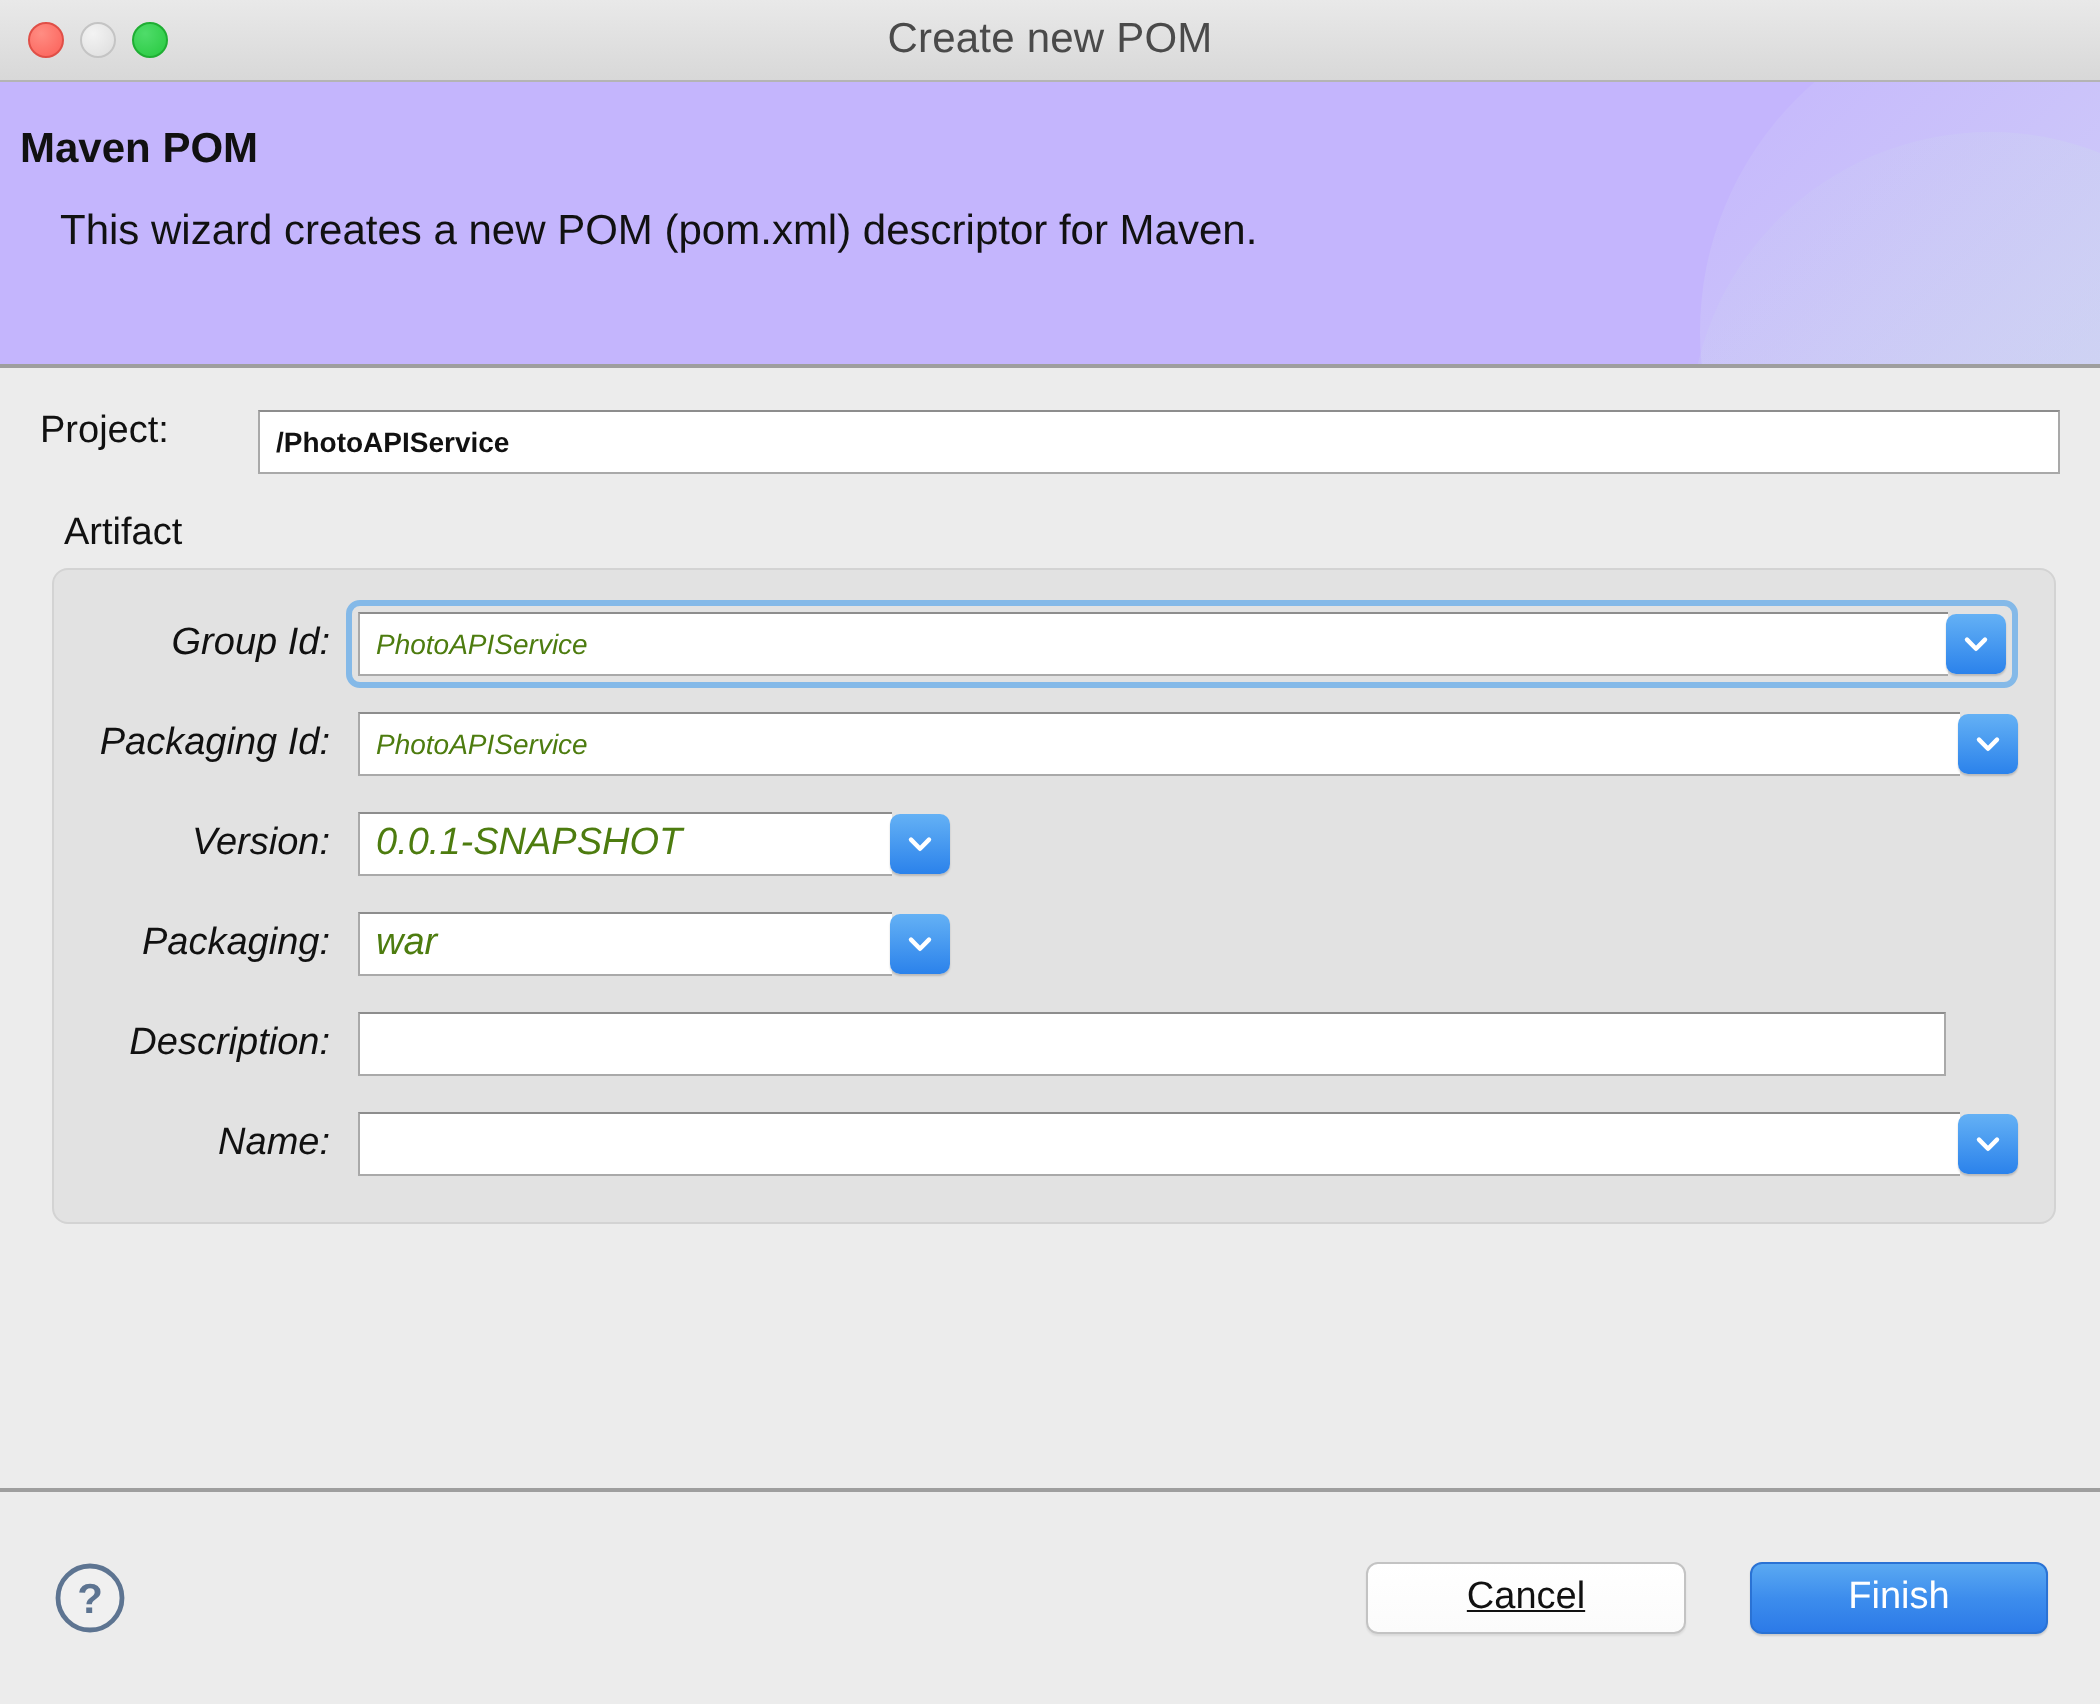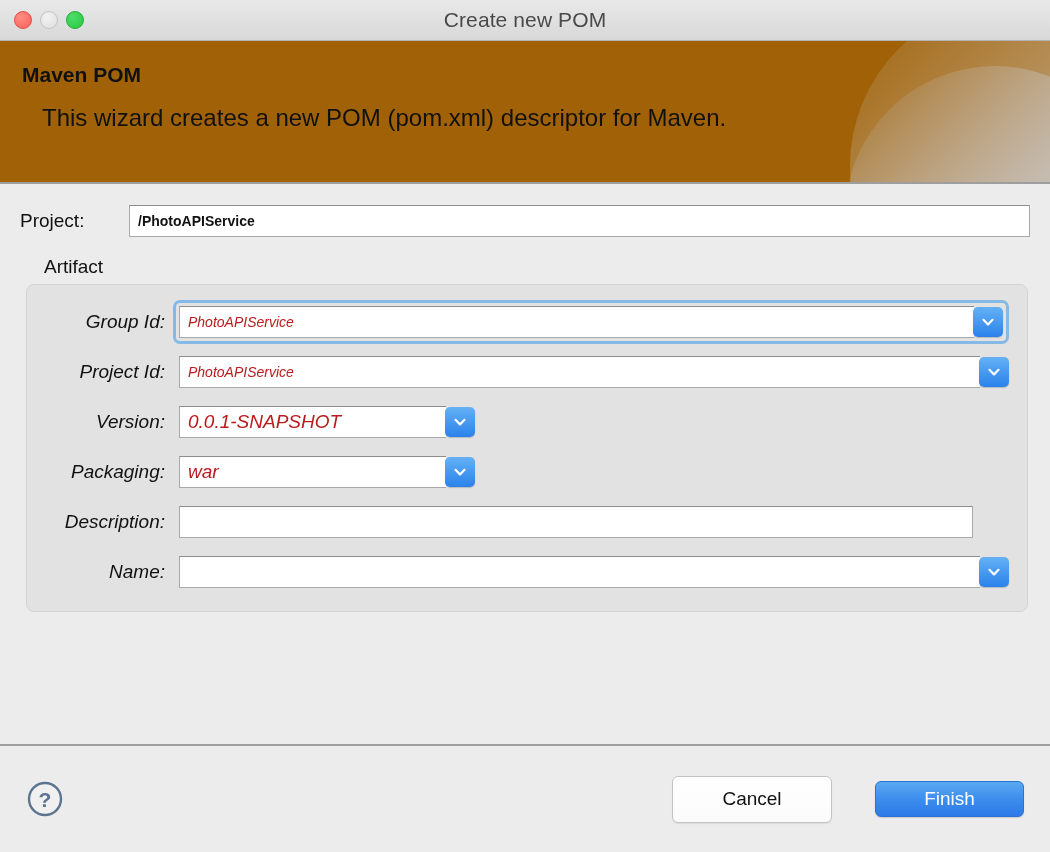--- a/index.html
+++ b/index.html
@@ -56,24 +56,24 @@
   .title-text {
     font-size: 21px;
     color: #4a4a4a;
     letter-spacing: 0.1px;
   }
 
   
   .header {
     position: relative;
     flex: 0 0 143px;
-    background: #a16207;
+    background: #c4b5fd;
     border-bottom: 2px solid #9e9e9e;
     overflow: hidden;
-    padding: 22px 0 0 22px;
+    padding: 22px 0 0 10px;
     box-sizing: border-box;
   }
   .header-deco1 {
     position: absolute;
     right: -130px;
     top: -40px;
     width: 330px;
     height: 330px;
     border-radius: 50%;
     background: linear-gradient(135deg, rgba(225,233,245,0.0) 0%, rgba(219,228,243,0.85) 100%);
@@ -91,36 +91,35 @@
   }
   .header-title {
     position: relative;
     font-size: 21px;
     font-weight: bold;
     color: #111;
     margin: 0 0 17px 0;
   }
   .header-sub {
     position: relative;
-    font-size: 24px;
+    font-size: 21px;
     color: #111;
     margin-left: 20px;
   }
 
   
   .body {
     flex: 1 1 auto;
     position: relative;
     background: #ececec;
     padding: 0;
   }
 
   .project-row {
     display: flex;
-    align-items: center;
     padding: 21px 20px 6px 20px;
   }
   .project-label {
     font-size: 19px;
     color: #111;
     width: 86px;
     text-align: left;
   }
   .project-input {
     flex: 1 1 auto;
@@ -134,21 +133,21 @@
     padding: 0 8px;
     margin-left: 23px;
     font-size: 14px;
     font-weight: bold;
     color: #111;
   }
 
   .artifact-legend {
     font-size: 19px;
     color: #111;
-    margin: 13px 0 6px 44px;
+    margin: 13px 0 6px 32px;
   }
 
   .groupbox {
     margin: 0 22px 0 26px;
     background: #e2e2e2;
     border: 1px solid #d3d3d3;
     border-radius: 8px;
     padding: 16px 0 18px 0;
     font-style: italic;
   }
@@ -200,21 +199,21 @@
   .combo-field {
     flex: 1 1 auto;
     background: #fff;
     border: 1px solid #a9a9a9;
     border-top-color: #8d8d8d;
     border-right: none;
     box-sizing: border-box;
     display: flex;
     align-items: center;
     padding: 0 8px;
-    color: #b91c1c;
+    color: #4d7c0f;
     overflow: hidden;
     white-space: nowrap;
   }
   .combo-field.small { font-size: 14px; }
   .combo-field.large { font-size: 19px; }
 
   .combo-arrow {
     flex: 0 0 30px;
     width: 30px;
     background: linear-gradient(to bottom, #64b1f5 0%, #2b82eb 100%);
@@ -265,26 +264,27 @@
     font-size: 19px;
     border-radius: 6px;
     box-sizing: border-box;
     display: flex;
     align-items: center;
     justify-content: center;
     cursor: default;
   }
   .btn-cancel {
     width: 160px;
-    height: 47px;
+    height: 36px;
     background: linear-gradient(to bottom, #ffffff 0%, #fbfbfb 100%);
     border: 1px solid #c3c3c3;
     color: #111;
     box-shadow: 0 1px 1px rgba(0,0,0,0.08);
-    margin-right: 43px;
+    margin-right: 32px;
+    text-decoration: underline;
   }
   .btn-finish {
     width: 149px;
     height: 36px;
     background: linear-gradient(to bottom, #5aa9f2 0%, #3d8ded 50%, #2c7ae8 100%);
     border: 1px solid #2a72d4;
     color: #ffffff;
     box-shadow: 0 1px 1px rgba(0,0,0,0.14);
   }
 </style>
@@ -328,21 +328,21 @@
             <div class="combo-arrow">
               <svg width="16" height="16" viewBox="0 0 16 16">
                   <path d="M3.5 5.8 L8 10.4 L12.5 5.8" fill="none" stroke="#ffffff" stroke-width="2.2" stroke-linecap="round" stroke-linejoin="round"></path>
                 </svg>
             </div>
           </div>
         </div>
       </div>
 
       <div class="field-row">
-        <div class="field-label">Project Id:</div>
+        <div class="field-label">Packaging Id:</div>
         <div class="combo-wrap grow">
           <div class="combo">
             <div class="combo-field small">PhotoAPIService</div>
             <div class="combo-arrow">
               <svg width="16" height="16" viewBox="0 0 16 16">
                   <path d="M3.5 5.8 L8 10.4 L12.5 5.8" fill="none" stroke="#ffffff" stroke-width="2.2" stroke-linecap="round" stroke-linejoin="round"></path>
                 </svg>
             </div>
           </div>
         </div>

